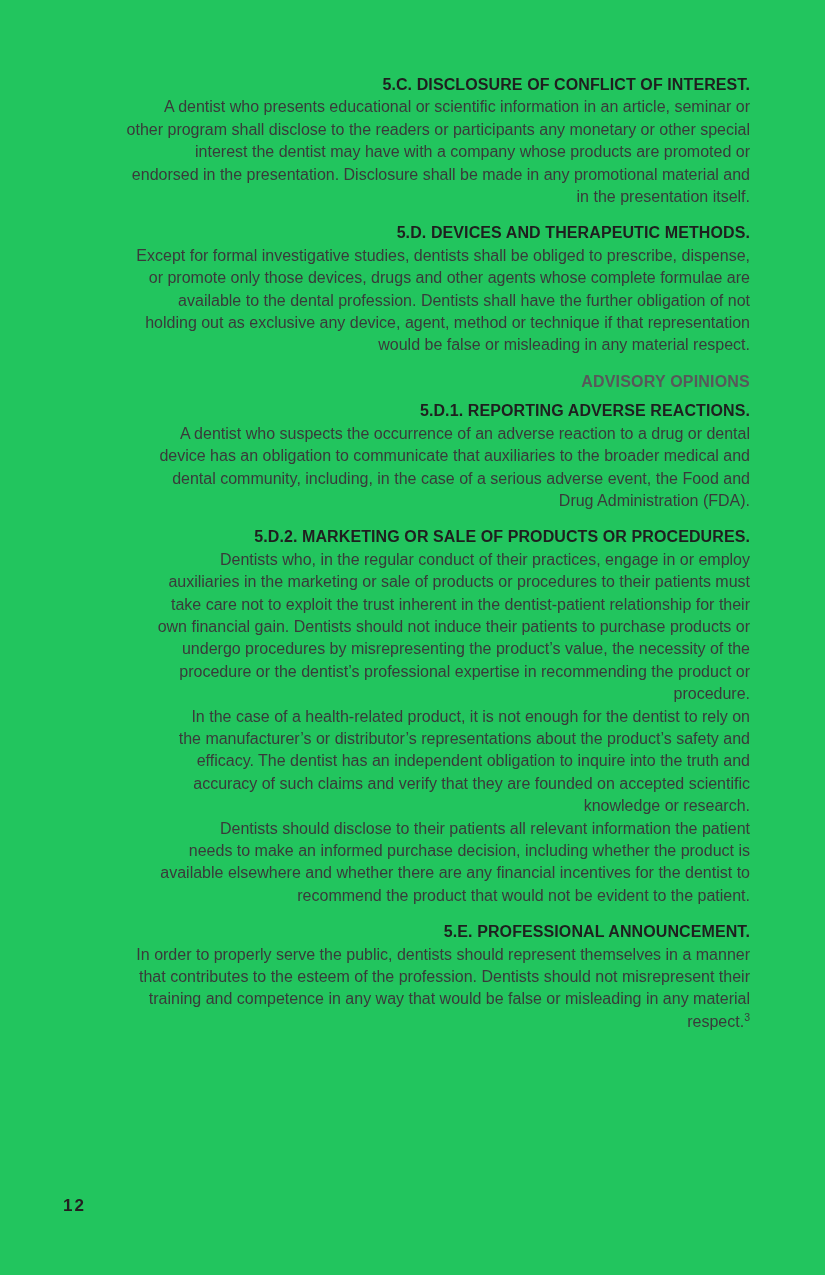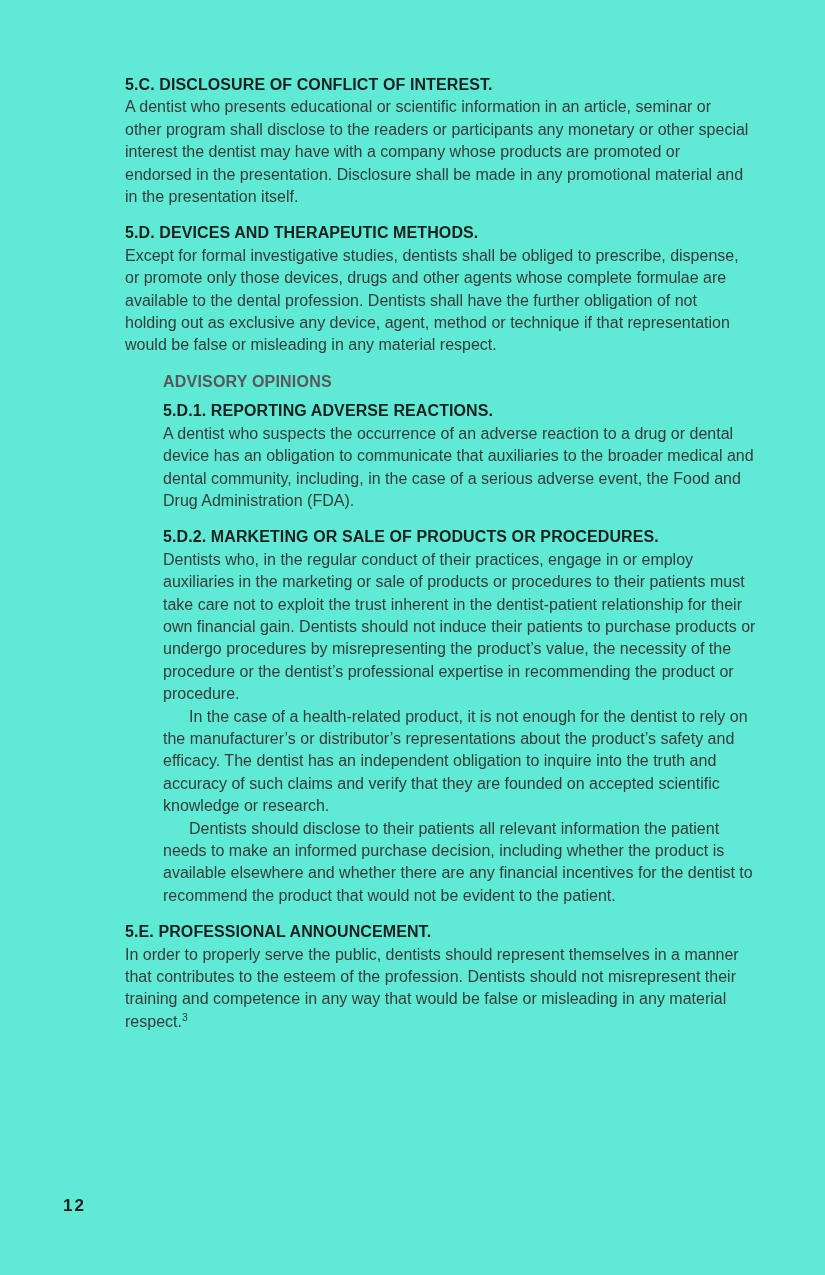--- a/index.html
+++ b/index.html
@@ -4,23 +4,24 @@
 <style>
   html, body {
     margin: 0;
     padding: 0;
     background: #ffffff;
   }
   .page {
     position: relative;
     width: 825px;
     height: 1275px;
-    background: #5eead4;
+    background: #22c55e;
     font-family: "Liberation Sans", sans-serif;
     overflow: hidden;
+    text-align: right;
   }
   .content {
     position: absolute;
     left: 125px;
     top: 74px;
     width: 625px;
   }
   .section {
     margin: 0 0 14px 0;
   }
@@ -33,21 +34,21 @@
     letter-spacing: 0.1px;
   }
   .body-text {
     margin: 0;
     font-size: 16px;
     line-height: 22.4px;
     font-weight: normal;
     color: #3a3a3a;
   }
   .indent-block {
-    margin-left: 38px;
+    margin-left: 26px;
     width: 599px;
   }
   .advisory-label {
     margin: 0 0 7px 0;
     font-size: 16px;
     line-height: 22.4px;
     font-weight: bold;
     color: #58585a;
     letter-spacing: 0.2px;
   }

